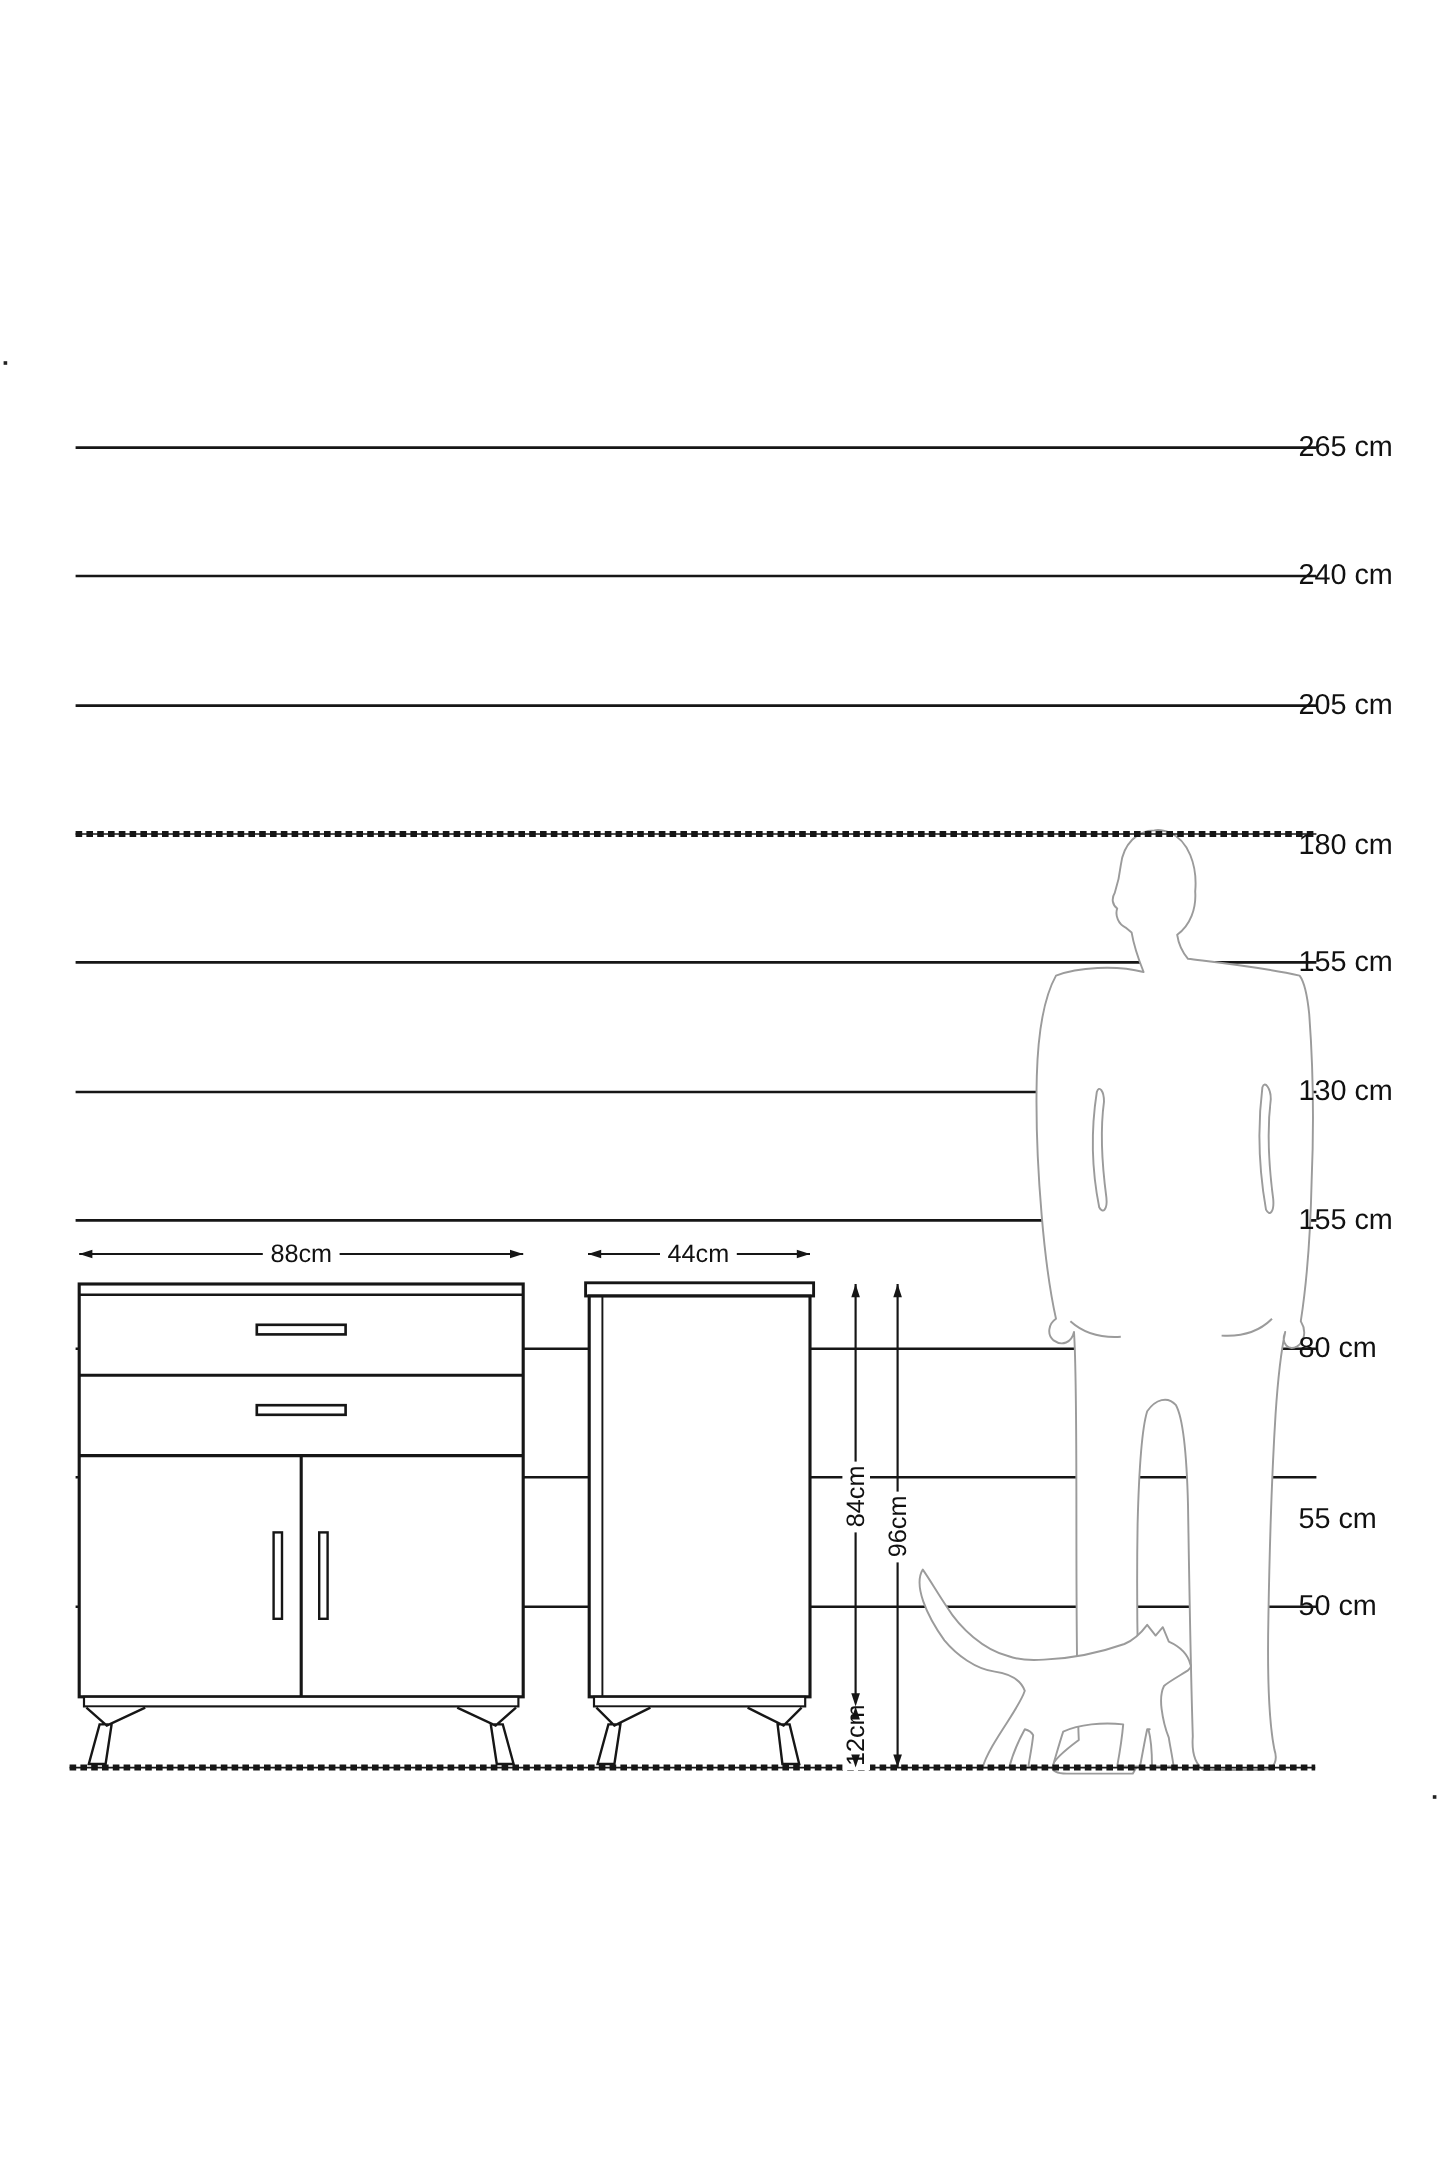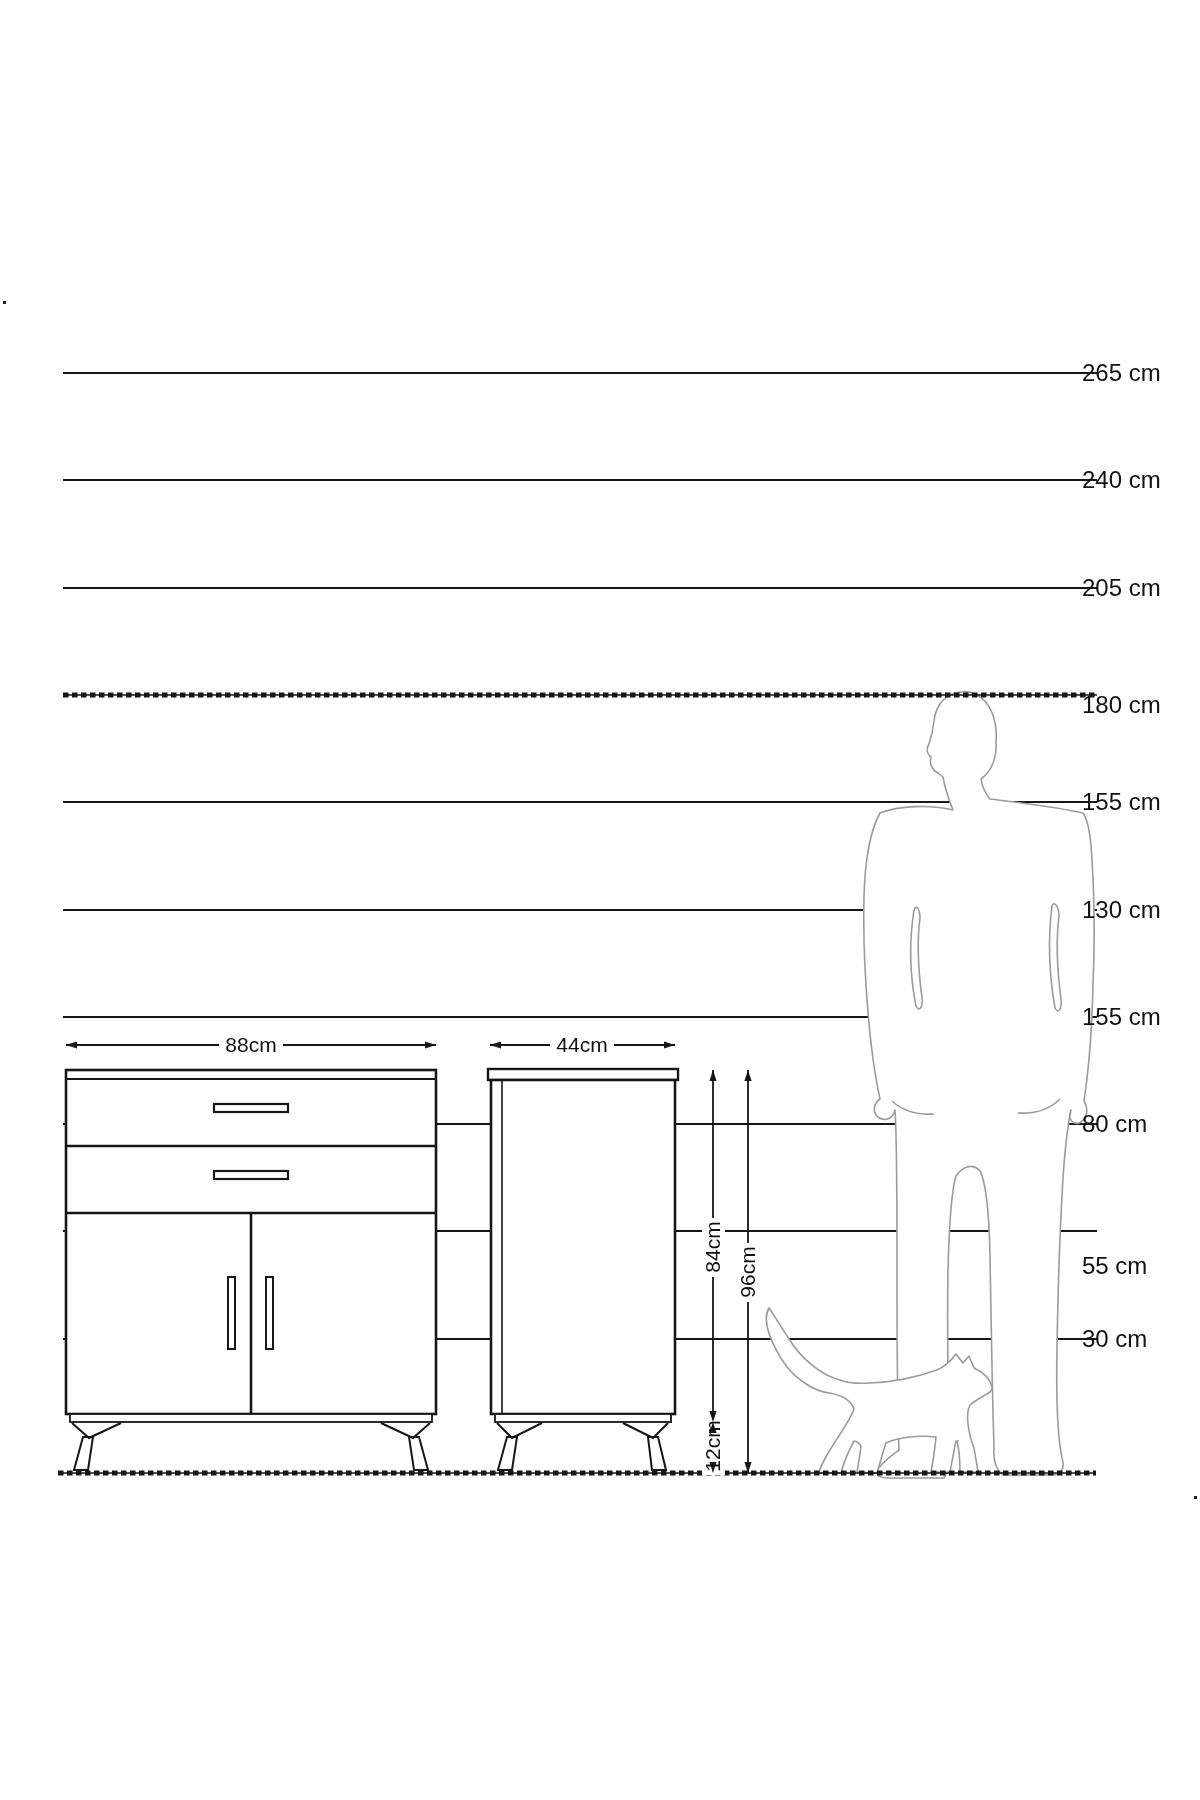--- a/index.html
+++ b/index.html
@@ -210,18 +210,18 @@
   <div id="scale-labels">
       <div class="scale-label" style="top: 357px;">265 cm</div>
       <div class="scale-label" style="top: 464px;">240 cm</div>
       <div class="scale-label" style="top: 572px;">205 cm</div>
       <div class="scale-label" style="top: 679px; margin-top: 10px;">180 cm</div>
       <div class="scale-label" style="top: 786px;">155 cm</div>
       <div class="scale-label" style="top: 894px;">130 cm</div>
       <div class="scale-label" style="top: 1001px;">155 cm</div>
       <div class="scale-label" style="top: 1108px;">80 cm</div>
       <div class="scale-label" style="top: 1250px;">55 cm</div>
-      <div class="scale-label" style="top: 1323px;">30 cm</div>
+      <div class="scale-label" style="top: 1323px;">50 cm</div>
     </div>
 
   <div class="speck" style="left:3px; top:301px;"></div>
   <div class="speck" style="left:1194px; top:1496px;"></div>
 </div>
 
 </body></html>

